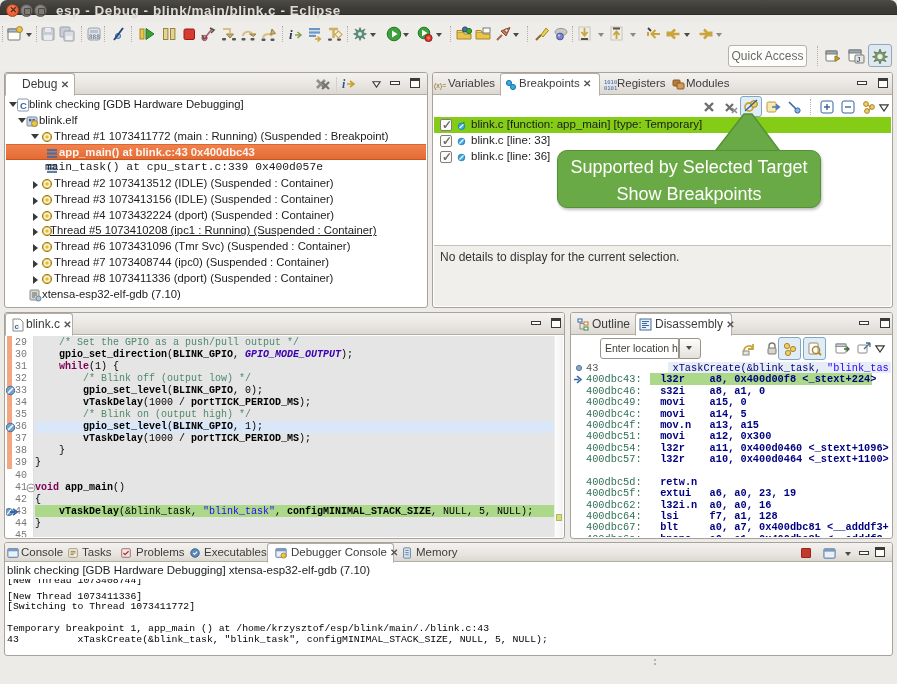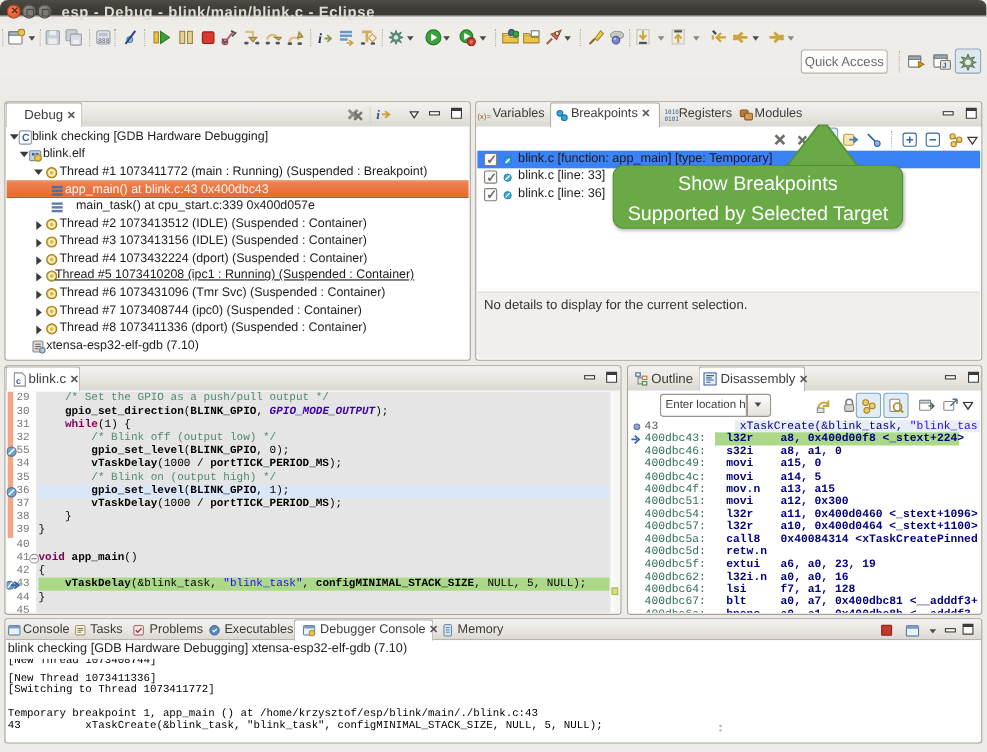--- a/index.html
+++ b/index.html
@@ -25,35 +25,35 @@
 .tbsep { position:absolute; top:4px; width:1px; height:16px; border-left:1px dotted #b5afa6; }
 .dd { position:absolute; top:11px; width:0; height:0; border-left:3.5px solid transparent; border-right:3.5px solid transparent; border-top:4px solid #4a4a46; }
 
 
 #qa { position:absolute; left:728px; top:45px; width:79px; height:22px; background:#fdfdfc; border:1px solid #b7b1a8; border-radius:3px; color:#6b6b66; font-size:12px; line-height:20px; text-align:center; }
 #persp-sep { position:absolute; left:817px; top:46px; height:20px; border-left:1px dotted #b5afa6; }
 .persp { position:absolute; top:47px; width:18px; height:18px; }
 #persp3box { position:absolute; left:868px; top:44px; width:24px; height:23px; background:#dfe8ef; border:1px solid #8fa8bd; border-radius:3px; }
 
 
-.panel { position:absolute; background:#ffffff; border:1px solid #a9a29a; border-radius:3px;margin-top:20px; }
+.panel { position:absolute; background:#ffffff; border:1px solid #a9a29a; border-radius:3px; }
 .tabstrip { position:absolute; left:0; top:0; right:0; height:22px;
   background:linear-gradient(#f4f2f0,#e7e4df 65%,#dbd7d1); border-bottom:1px solid #b3ada4; border-radius:2px 2px 0 0; }
 .tab { position:absolute; top:0; height:22px; font-size:12px; color:#3c3c3a; white-space:nowrap; }
 .tab.active { background:#ffffff; border:1px solid #b3ada4; border-bottom:1px solid #ffffff; border-radius:3px 3px 0 0; height:23px; z-index:2; }
 .closex { font-size:10px; color:#555; font-weight:bold; }
 
 
 .mini { position:absolute; width:16px; height:16px; }
 
 
 #debug-panel { left:4px; top:72px; width:424px; height:236px; }
 .trow { position:absolute; left:1px; right:1px; height:16px; font-size:11.3px; color:#1c1c1c; white-space:nowrap; }
 .trow .txt { position:absolute; top:1px; }
-.sel-orange { background:linear-gradient(#ef8250,#e66a33); border-top:1px solid #dd6527; border-bottom:1px solid #c4551d; color:#fdf4ec; }
+.sel-orange { background:linear-gradient(#ef8250,#e66a33); border-top:1px solid #dd6527; border-bottom:1px solid #c4551d; color:#fdf4ec;font-weight:bold; }
 .expander { position:absolute; top:5px; width:0; height:0; }
 .exp-open { border-left:4px solid transparent; border-right:4px solid transparent; border-top:5px solid #3a3a38; }
 .exp-closed { border-top:4px solid transparent; border-bottom:4px solid transparent; border-left:5px solid #3a3a38; }
 .ticon { position:absolute; top:1px; width:14px; height:14px; }
 
 
 #bp-panel { left:432px; top:72px; width:461px; height:236px; }
 .bprow { position:absolute; left:1px; right:1px; height:16px; font-size:11.5px; color:#1c1c1c; }
 .cb { position:absolute; left:6px; top:2px; width:12px; height:12px; background:#fbfbfa; border:1px solid #837d74; border-radius:2px; }
 .cb::before { content:"✓"; position:absolute; left:1px; top:-2.5px; font-size:12px; font-weight:bold; color:#6f6f6a; }
@@ -330,21 +330,21 @@
           <rect x="2" y="9.8" width="10" height="2.2" fill="#4d6f9d"></rect>
         </svg>
         <span class="txt" style="left:53px;">app_main() at blink.c:43 0x400dbc43</span>
       </div>
   <div class="trow" style="top:87.2px;">
         <svg class="ticon" style="left:39px;" viewBox="0 0 14 14">
           <rect x="2" y="3" width="10" height="2.2" fill="#5f7ea6"></rect>
           <rect x="2" y="6.4" width="10" height="2.2" fill="#5f7ea6"></rect>
           <rect x="2" y="9.8" width="10" height="2.2" fill="#5f7ea6"></rect>
         </svg>
-        <span class="txt" style="left:63px;">main_task() at cpu_start.c:339 0x400d057e</span>
+        <span class="txt" style="left:39px;font-family:Liberation Mono, monospace;">main_task() at cpu_start.c:339 0x400d057e</span>
       </div>
   <div class="trow" style="top:103px;">
         <div class="expander exp-closed" style="left:27px;"></div>
         <svg class="ticon" style="left:34px;" viewBox="0 0 14 14">
           <circle cx="7" cy="7" r="4.6" fill="#e2bc48" stroke="#9a7d1e"></circle>
           <path d="M4.5 7 a2.5 2.5 0 0 1 5 0 a2.5 2.5 0 0 1 -5 0" fill="none" stroke="#fdf3cf" stroke-width="1.4"></path>
         </svg>
         <span class="txt" style="left:48px;">Thread #2 1073413512 (IDLE) (Suspended : Container)</span>
       </div>
   <div class="trow" style="top:118.8px;padding-left:48px;">
@@ -466,21 +466,21 @@
         <circle cx="5" cy="5" r="2.4" fill="#f0ce62" stroke="#a8852a"></circle>
         <circle cx="11" cy="8" r="2.4" fill="#f0ce62" stroke="#a8852a"></circle>
         <circle cx="6" cy="12" r="2.4" fill="#f0ce62" stroke="#a8852a"></circle>
         <path d="M6.5 6.5 L9.5 7.5 M10 9.5 L7 11" stroke="#a8852a"></path>
       </svg>
     <svg style="position:absolute;left:446px;top:8px;width:10px;height:8px;" viewBox="0 0 10 8">
         <path d="M0.8 0.8 h8.4 L5 7 Z" fill="#fdfdfc" stroke="#3a3a38" stroke-width="1.2"></path>
       </svg>
   </div>
   <div id="bp-list">
-    <div class="bprow" style="top:44px;background:#3b82f6;">
+    <div class="bprow" style="top:44px;background:#84cc16;">
         <div class="cb"></div>
         <svg class="mini" style="left:22px;top:3px;width:11px;height:11px;" viewBox="0 0 14 14">
           <circle cx="7" cy="8" r="4.2" fill="#3ba8dc" stroke="#1878b0"></circle>
           <path d="M4.5 10.5 L9.5 5.5" stroke="#fff" stroke-width="1.5"></path>
           <path d="M9 2 l3 1.5 -3 1.5" fill="#2a9838"></path>
         </svg>
         <span style="position:absolute;left:37px;top:1px;">blink.c [function: app_main] [type: Temporary]</span>
       </div>
     <div class="bprow" style="top:60px;">
         <div class="cb"></div>
@@ -500,22 +500,22 @@
       </div>
   </div>
   <div style="position:absolute;left:1px;top:172px;right:1px;bottom:1px;border-top:1px solid #c5c0b8;background:#f1efec;border-radius:0 0 3px 3px;"></div>
   <div style="position:absolute;left:7px;top:177px;font-size:12px;color:#333;">No details to display for the current selection.</div>
 </div>
 
 <svg id="callout-arrow-svg" style="position:absolute;left:705px;top:110px;width:85px;height:45px;z-index:39;" viewBox="0 0 85 45">
     <path d="M8 44 L39 4 L47 4 L77 44 Z" fill="#6aaa46" stroke="#569036" stroke-width="1.5"></path>
   </svg>
 <div id="callout">
+  <div class="t" style="margin-top:6px;">Supported by Selected Target</div>
   <div class="t" style="margin-top:6px;">Show Breakpoints</div>
-  <div class="t" style="margin-top:6px;">Supported by Selected Target</div>
 </div>
 
 <div class="panel" id="editor-panel">
   <div class="tabstrip"></div>
   <div class="tab active" style="left:0;width:68px;"></div>
   <svg class="mini" style="left:7px;top:5px;width:12px;height:14px;z-index:3;" viewBox="0 0 12 14">
       <path d="M1 1 h7 l3 3 v9 H1 Z" fill="#fdfdfc" stroke="#8a8a85"></path>
       <text x="2.5" y="11" font-size="8" font-weight="bold" fill="#3465a4" font-family="sans-serif">c</text>
     </svg>
   <span class="lbl" style="position:absolute;left:21px;top:4px;font-size:12px;color:#3c3c3a;z-index:3;">blink.c <span class="closex">✕</span></span>
@@ -524,21 +524,21 @@
 
   <div id="ed-content">
     <div class="edrow-hl" style="top:84.6px;left:29px;right:8px;background:#d9e7f8;"></div>
     <div class="edrow-hl" style="top:169.3px;left:29px;right:8px;background:#abd989;"></div>
     <div id="gutter"></div>
     <div id="qdiff" style="height:133px;"></div>
     <div class="lnum" style="top:0.5px;">29</div>
     <div class="lnum" style="top:12.6px;">30</div>
     <div class="lnum" style="top:24.7px;">31</div>
     <div class="lnum" style="top:36.8px;">32</div>
-    <div class="lnum" style="top:48.9px;">55</div>
+    <div class="lnum" style="top:48.9px;">33</div>
     <div class="lnum" style="top:61px;">34</div>
     <div class="lnum" style="top:73.1px;">35</div>
     <div class="lnum" style="top:85.1px;">36</div>
     <div class="lnum" style="top:97.2px;">37</div>
     <div class="lnum" style="top:109.3px;">38</div>
     <div class="lnum" style="top:121.4px;">39</div>
     <div class="lnum" style="top:133.5px;">40</div>
     <div class="lnum" style="top:145.6px;">41</div>
     <div class="lnum" style="top:157.7px;">42</div>
     <div class="lnum" style="top:169.8px;">43</div>
@@ -649,21 +649,20 @@
       </svg>
     <div class="dline" style="top:1px;left:14px;"><span style="color:#555;">43</span>            <span style="color:#000080;">xTaskCreate(&amp;blink_task, <span style="color:#2a00ff;">"blink_tas</span></span></div>
     <div class="dline" style="top:12.40px;left:14px;"><span class="addr">400dbc43:</span>   <span class="ins">l32r    a8, 0x400d00f8 &lt;_stext+224&gt;</span></div>
     <div class="dline" style="top:23.79px;left:14px;"><span class="addr">400dbc46:</span>   <span class="ins">s32i    a8, a1, 0</span></div>
     <div class="dline" style="top:35.18px;left:14px;"><span class="addr">400dbc49:</span>   <span class="ins">movi    a15, 0</span></div>
     <div class="dline" style="top:46.57px;left:14px;"><span class="addr">400dbc4c:</span>   <span class="ins">movi    a14, 5</span></div>
     <div class="dline" style="top:57.96px;left:14px;"><span class="addr">400dbc4f:</span>   <span class="ins">mov.n   a13, a15</span></div>
     <div class="dline" style="top:69.35px;left:14px;"><span class="addr">400dbc51:</span>   <span class="ins">movi    a12, 0x300</span></div>
     <div class="dline" style="top:80.74px;left:14px;"><span class="addr">400dbc54:</span>   <span class="ins">l32r    a11, 0x400d0460 &lt;_stext+1096&gt;</span></div>
     <div class="dline" style="top:92.13px;left:14px;"><span class="addr">400dbc57:</span>   <span class="ins">l32r    a10, 0x400d0464 &lt;_stext+1100&gt;</span></div>
-    <div class="dline" style="top:103.52px;left:14px;"><span class="addr">400dbc5a:</span>   <span class="ins">call8   0x40084314 &lt;xTaskCreatePinned</span></div>
     <div class="dline" style="top:114.91px;left:14px;"><span class="addr">400dbc5d:</span>   <span class="ins">retw.n</span></div>
     <div class="dline" style="top:126.30px;left:14px;"><span class="addr">400dbc5f:</span>   <span class="ins">extui   a6, a0, 23, 19</span></div>
     <div class="dline" style="top:137.69px;left:14px;"><span class="addr">400dbc62:</span>   <span class="ins">l32i.n  a0, a0, 16</span></div>
     <div class="dline" style="top:149.08px;left:14px;"><span class="addr">400dbc64:</span>   <span class="ins">lsi     f7, a1, 128</span></div>
     <div class="dline" style="top:160.47px;left:14px;"><span class="addr">400dbc67:</span>   <span class="ins">blt     a0, a7, 0x400dbc81 &lt;__adddf3+</span></div>
     <div class="dline" style="top:171.86px;left:14px;"><span class="addr">400dbc6a:</span>   <span class="ins">bnone   a0, a1, 0x400dbc8b &lt;__adddf3</span></div>
   </div>
 </div>
 
 <div class="panel" id="console-panel">

